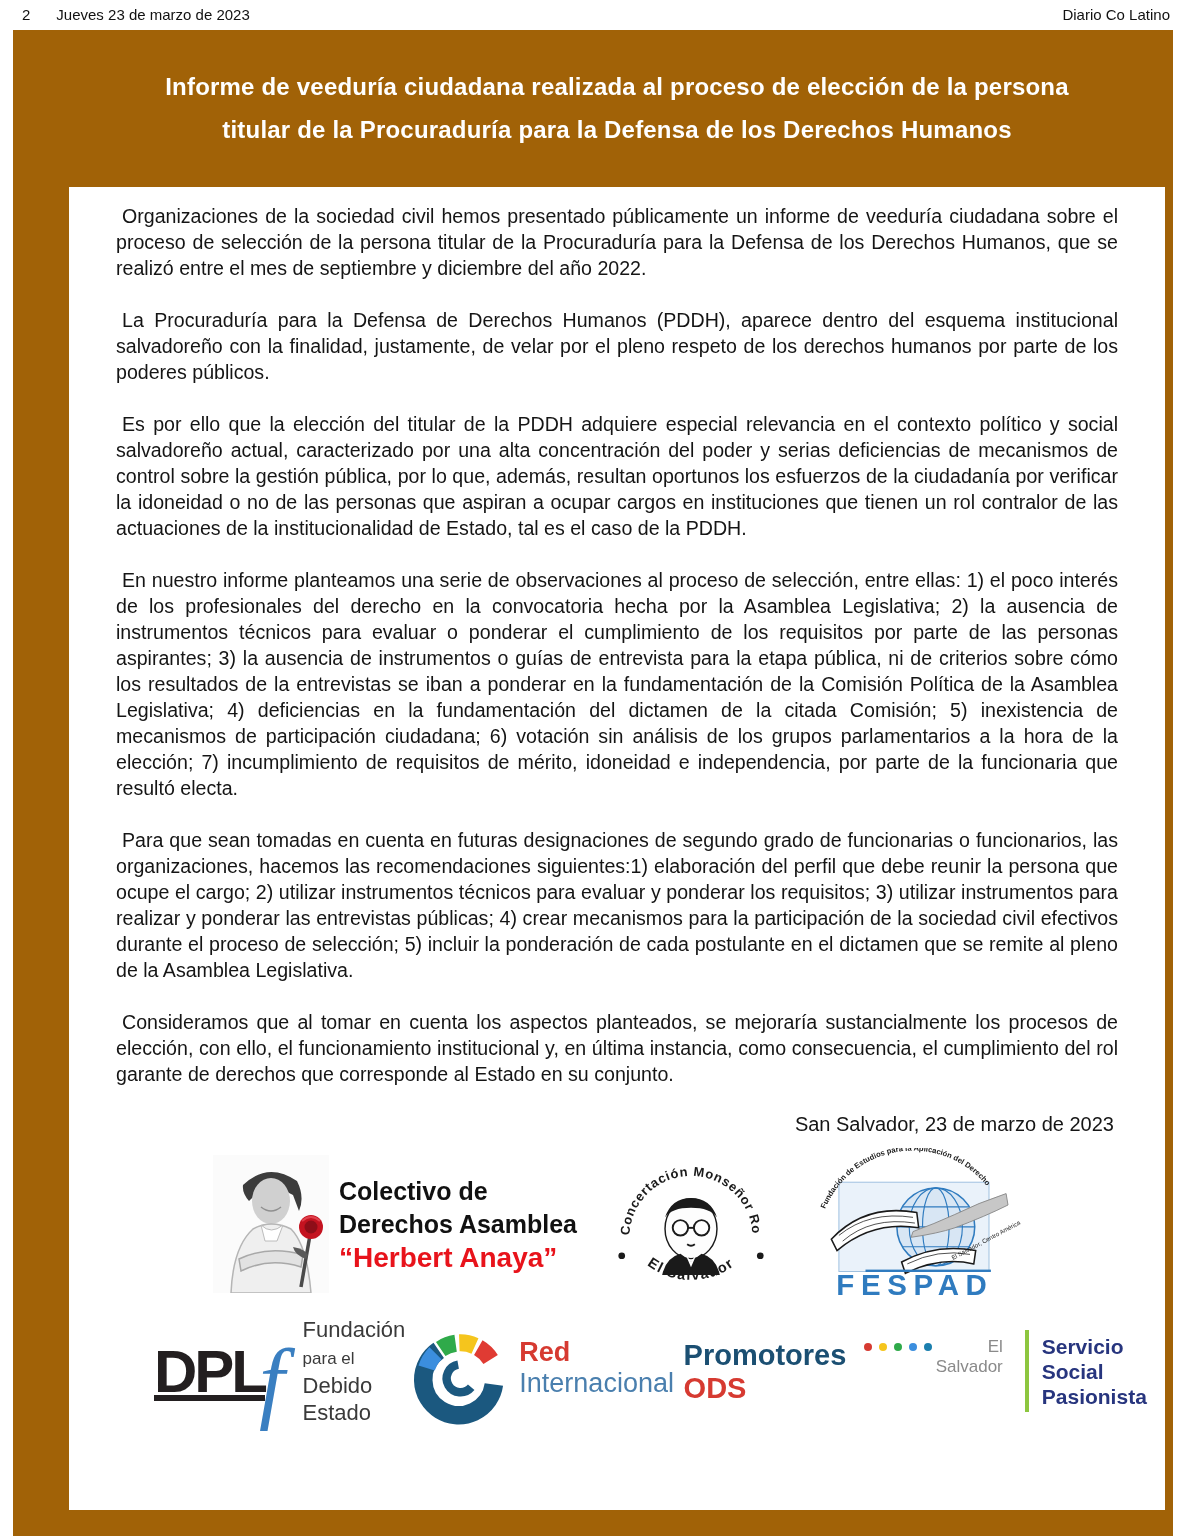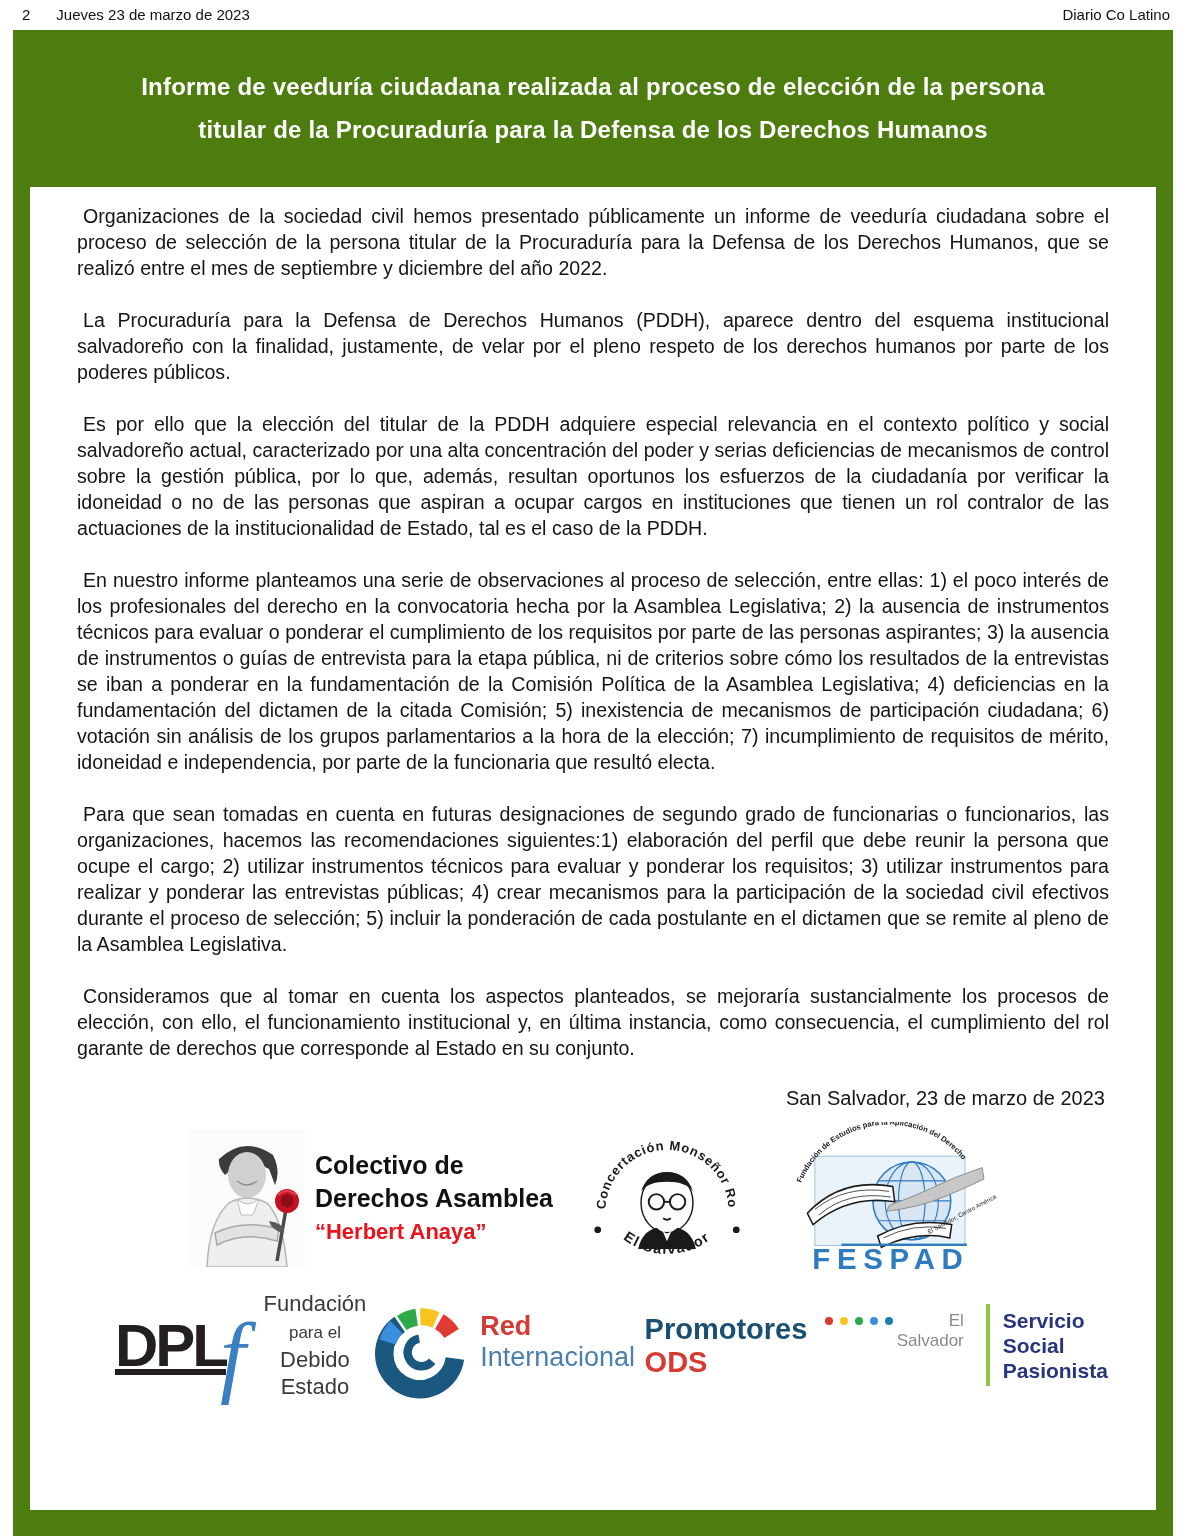--- a/index.html
+++ b/index.html
@@ -10,58 +10,58 @@
   
   .runhead {
     position:absolute; top:6px; left:22px; right:20px;
     display:flex; justify-content:space-between; align-items:baseline;
     font-size:15px; color:#111;
   }
   .runhead .left { display:flex; gap:26px; }
   
   .frame {
     position:absolute; top:30px; left:13px; right:17px; bottom:0;
-    background:#4d7c0f; display:flex; flex-direction:column;
+    background:#a16207; display:flex; flex-direction:column;padding-left:48px;
   }
   .titleband {
     height:157px; display:flex; flex-direction:column; justify-content:center;
     align-items:center; gap:15px; padding:0 60px;
   }
   .titleband div {
     color:#ffffff; font-weight:bold; font-size:24px; letter-spacing:.2px;
     text-align:center; white-space:nowrap;
   }
   .content {
-    background:#ffffff; margin:0 17px 26px; flex:1; overflow:hidden;
+    background:#ffffff; margin:0 8px 26px; flex:1; overflow:hidden;
     padding:16px 47px 0;
   }
   .content p {
     font-size:19.6px; line-height:26px; text-align:justify; text-indent:6px;
     margin-bottom:26px; color:#151515;
   }
   .dateline { text-align:right; font-size:20px; margin:2px 4px 14px 0; color:#151515; }
 
   
   .logorow1 { display:flex; align-items:center; justify-content:center; gap:28px; height:148px; }
   .logorow2 { display:flex; align-items:center; justify-content:space-between; padding:0 38px; height:126px; margin-top:10px; }
 
   
   .herbert { display:flex; align-items:center; gap:10px; }
   .herbert-text { display:flex; flex-direction:column; line-height:33px; }
   .herbert-text .l1, .herbert-text .l2 { font-weight:bold; font-size:25px; color:#111; }
-  .herbert-text .l3 { font-weight:bold; font-size:22px; color:#e8131b; }
+  .herbert-text .l3 { font-weight:bold; font-size:28px; color:#e8131b; }
 
   
   .dplf { display:flex; align-items:center; }
   .dplf .acr { font-weight:bold; font-size:60px; letter-spacing:-3px; color:#231f20;text-decoration:underline; }
   .dplf .eff {
     font-family:"Liberation Serif", serif; font-style:italic; font-size:92px;
     color:#3a7fc1; margin-left:-6px; position:relative; top:10px; line-height:0;
   }
-  .dplf-text { margin-left:18px; color:#3a3a3a; line-height:27px; font-size:22px;text-align:center; }
+  .dplf-text { margin-left:18px; color:#3a3a3a; line-height:27px; font-size:22px; }
   .dplf-text .small { font-size:17px; }
 
   
   .ods { display:flex; align-items:center; gap:6px; }
   .ods-text { display:flex; flex-direction:row; }
   .ods-line1 { font-size:27px; }
   .ods-line1 .red { color:#d63a31; font-weight:bold; }
   .ods-line1 .blue { color:#4a7fae; }
   .ods-line2 { font-size:29px; font-weight:bold; margin-top:2px; }
   .ods-line2 .navy { color:#1b4f72; }

